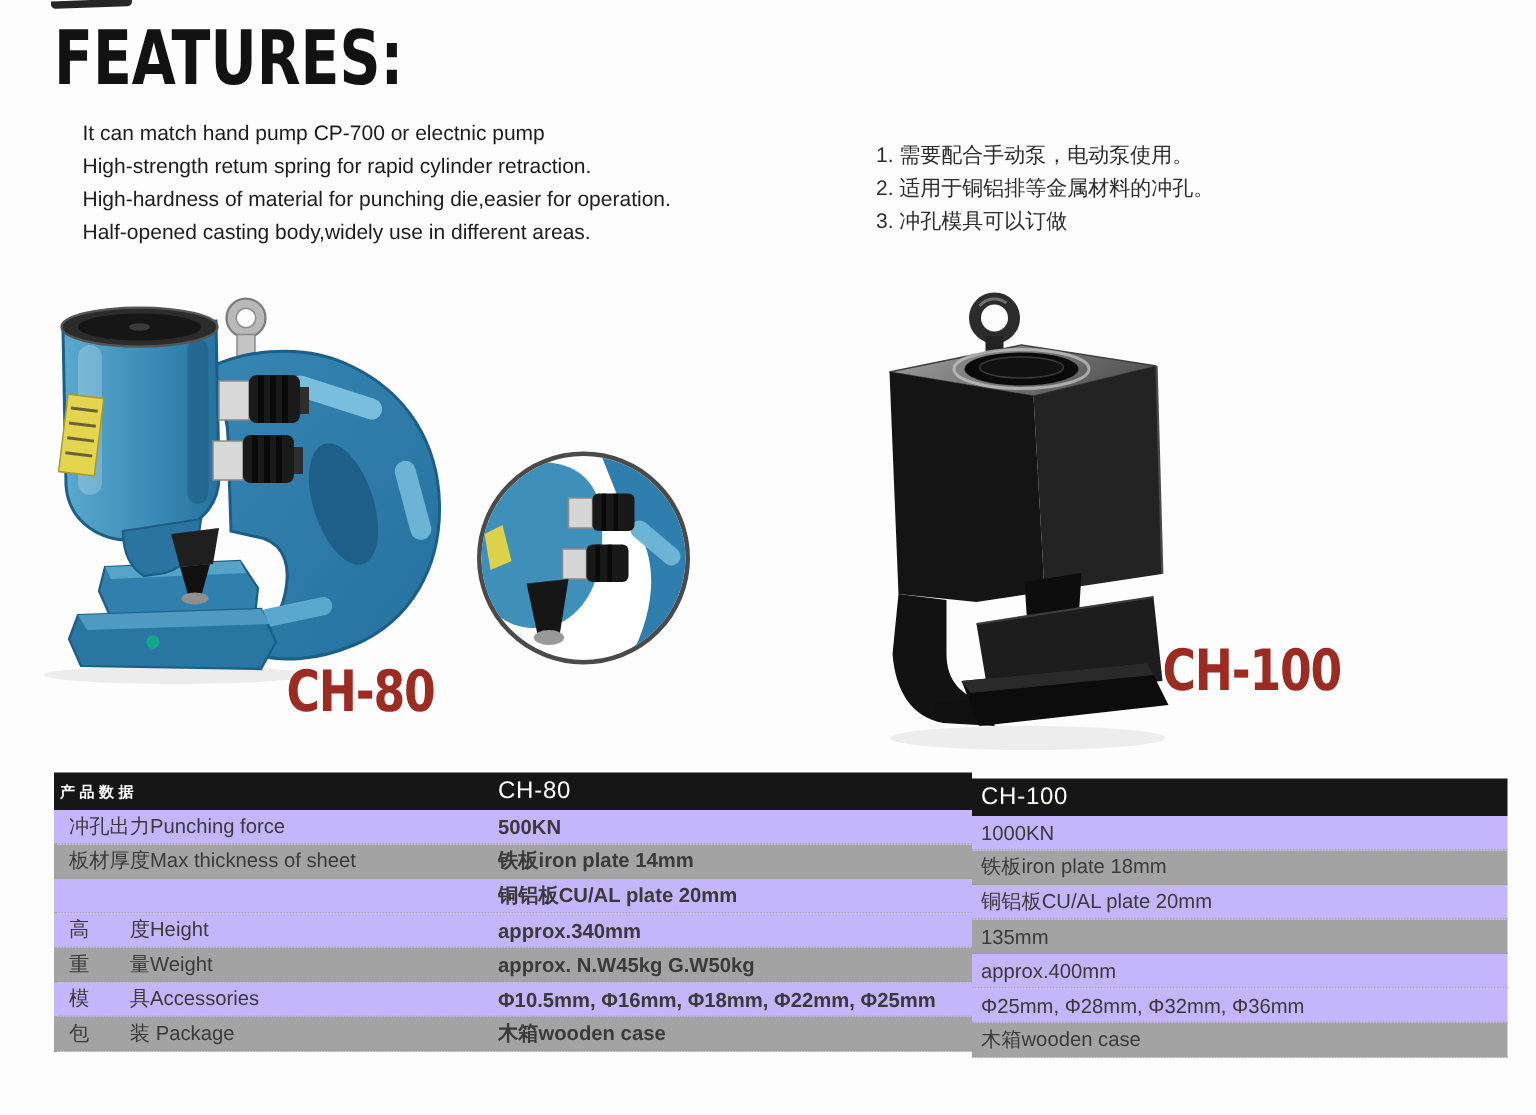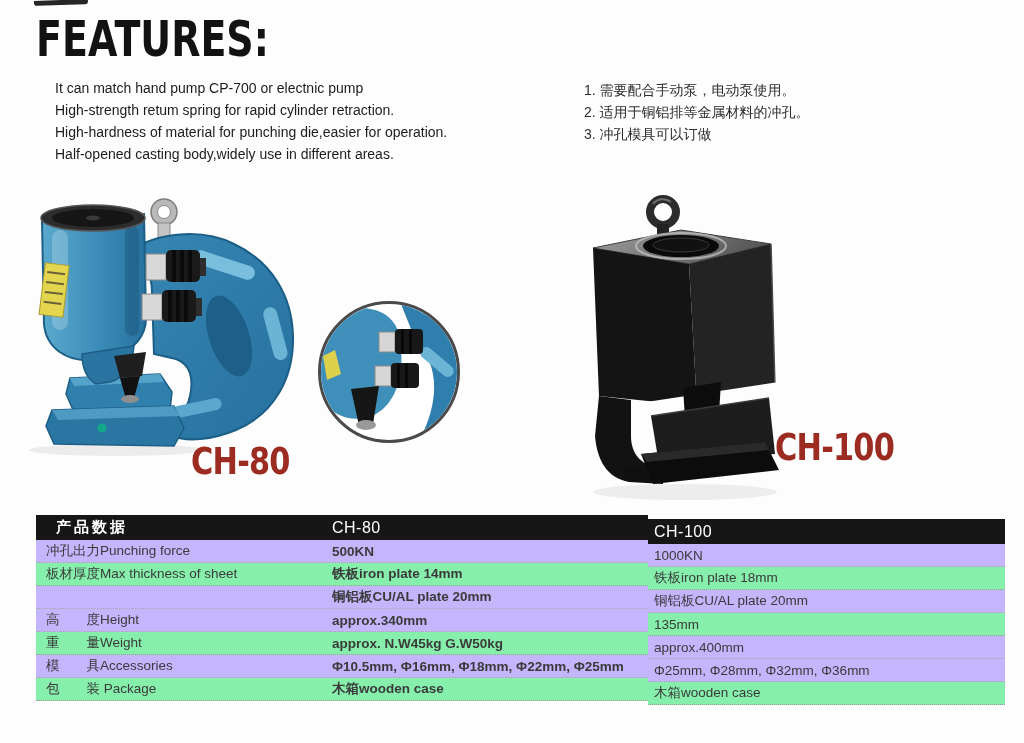--- a/index.html
+++ b/index.html
@@ -16,21 +16,21 @@
     background:#262626; border-radius:0 0 3px 3px; transform:rotate(-2deg);
   }
   .features-title {
     position:absolute; left:36px; top:14px;
     font-family:"DejaVu Sans", sans-serif;
     font-size:50px; font-weight:900; line-height:1; color:#121212;
     letter-spacing:0px; transform:scaleX(0.76); transform-origin:left top;
     white-space:nowrap;
   }
   .features-en { position:absolute; left:55px; top:77px; font-size:14px; line-height:22px; color:#1c1c1c; }
-  .features-cn { position:absolute; left:584px; top:79px; font-size:14px; line-height:22px; color:#2c2c2c; }
+  .features-cn { position:absolute; left:584px; top:92px; font-size:14px; line-height:22px; color:#2c2c2c; }
   .features-en div, .features-cn div { white-space:nowrap; }
 
   .figure { position:absolute; }
   #fig-ch80  { left:22px;  top:196px; width:290px; height:265px; }
   #fig-ch100 { left:565px; top:192px; width:225px; height:312px; }
   .inset-circle {
     position:absolute; left:318px; top:301px; width:142px; height:142px;
     border:3px solid #4a4a4a; border-radius:50%; overflow:hidden; background:#fff;
   }
   .model-label {
@@ -44,27 +44,27 @@
   #label-ch100 { left:775px; top:428px; }
 
   .spec-table { position:absolute; left:36px; top:515px; width:969px; height:215px; }
   .spec-half  { position:absolute; top:0; }
   .spec-left  { left:0; width:612px; }
   .spec-right { left:612px; width:357px; transform:translateY(4px); }
   .spec-head {
     height:25px; background:#161616; color:#ffffff;
     display:flex; align-items:center;
   }
-  .spec-head .corner { width:296px; padding-left:20px; font-weight:bold; font-size:15px; letter-spacing:3px; }
+  .spec-head .corner { width:296px; padding-left:4px; font-weight:bold; font-size:10px; letter-spacing:3px; }
   .spec-head .colname { font-size:16px; letter-spacing:0.5px; }
   .spec-right .spec-head { padding-left:6px; }
   .spec-row {
     height:23px; display:flex; align-items:center;
     font-size:13.5px; color:#3a3a3a;
-    border-bottom:1px dotted #9a9a9a; background:#86efac;
+    border-bottom:1px dotted #9a9a9a; background:#a3a3a3;
   }
   .spec-row.shade { background:#c4b5fd; border-bottom-color:#a8a8a8; }
   .spec-row .c1 { width:296px; padding-left:10px; white-space:nowrap; overflow:hidden; }
   .spec-row .c2 { flex:1; white-space:nowrap; overflow:hidden;font-weight:bold; }
   .spec-right .spec-row { padding-left:6px; }
   .spec-right .c3 { white-space:nowrap; overflow:hidden; }
 </style>
 </head>
 <body>
 

